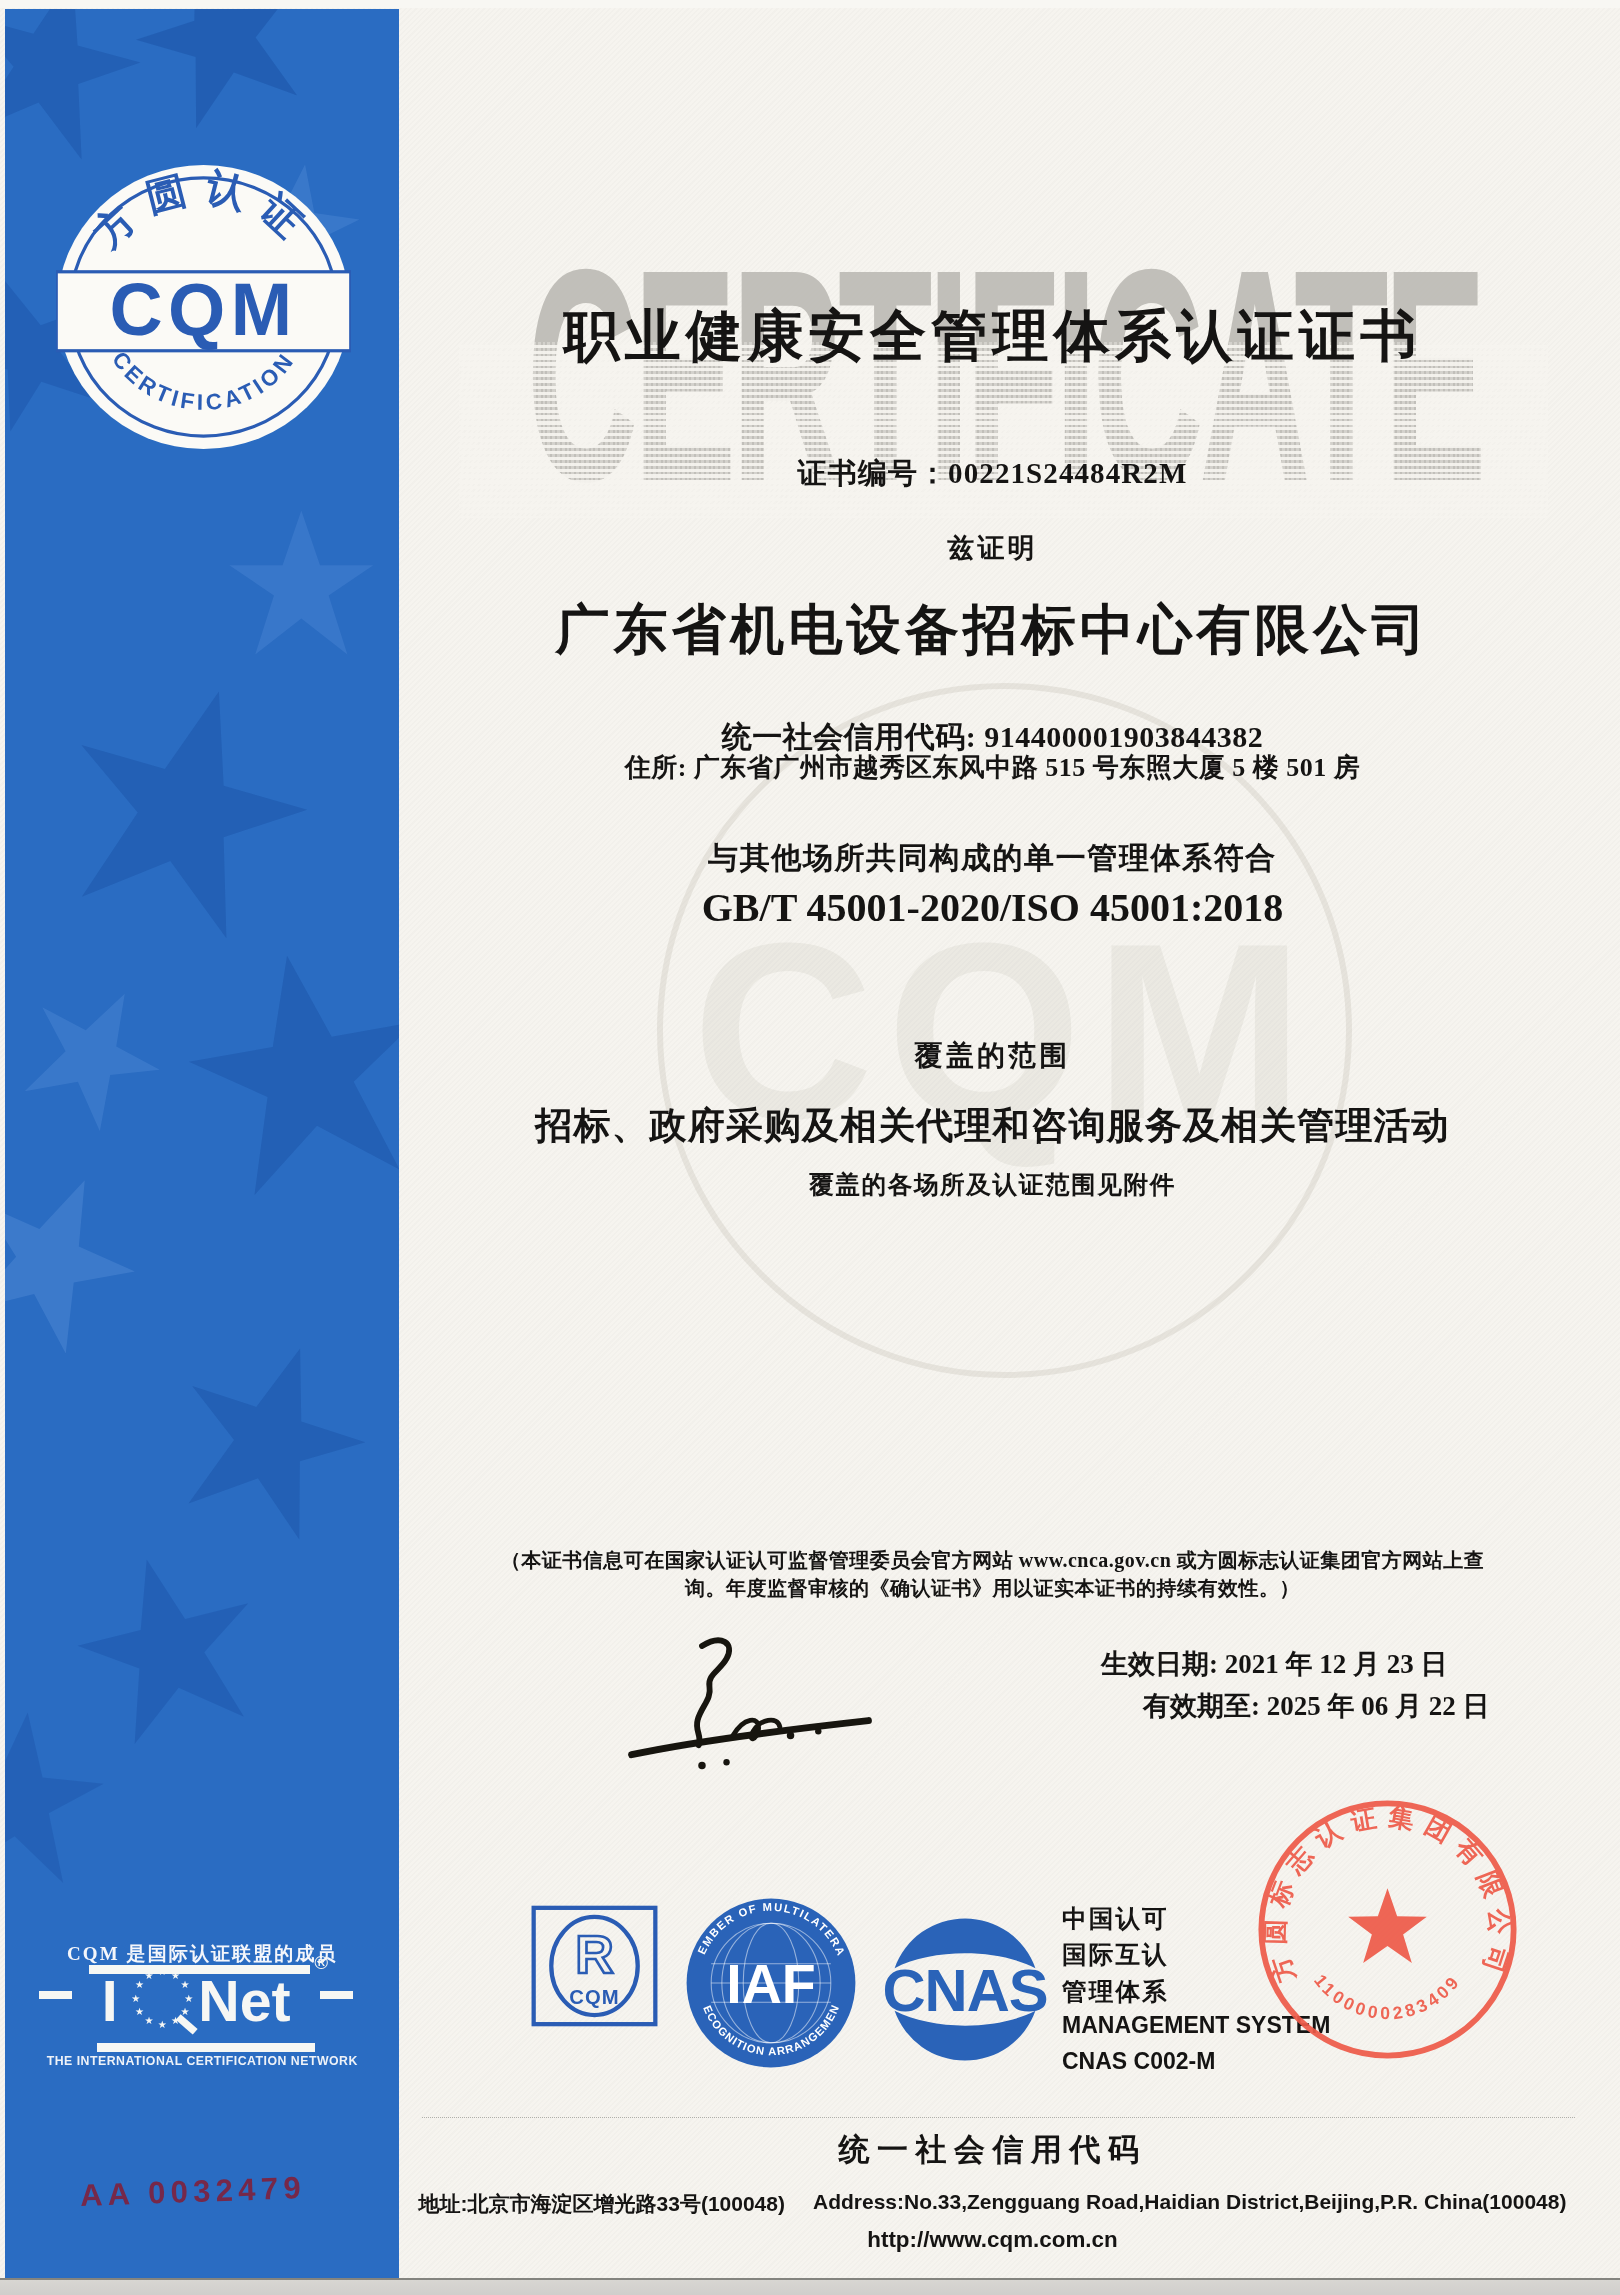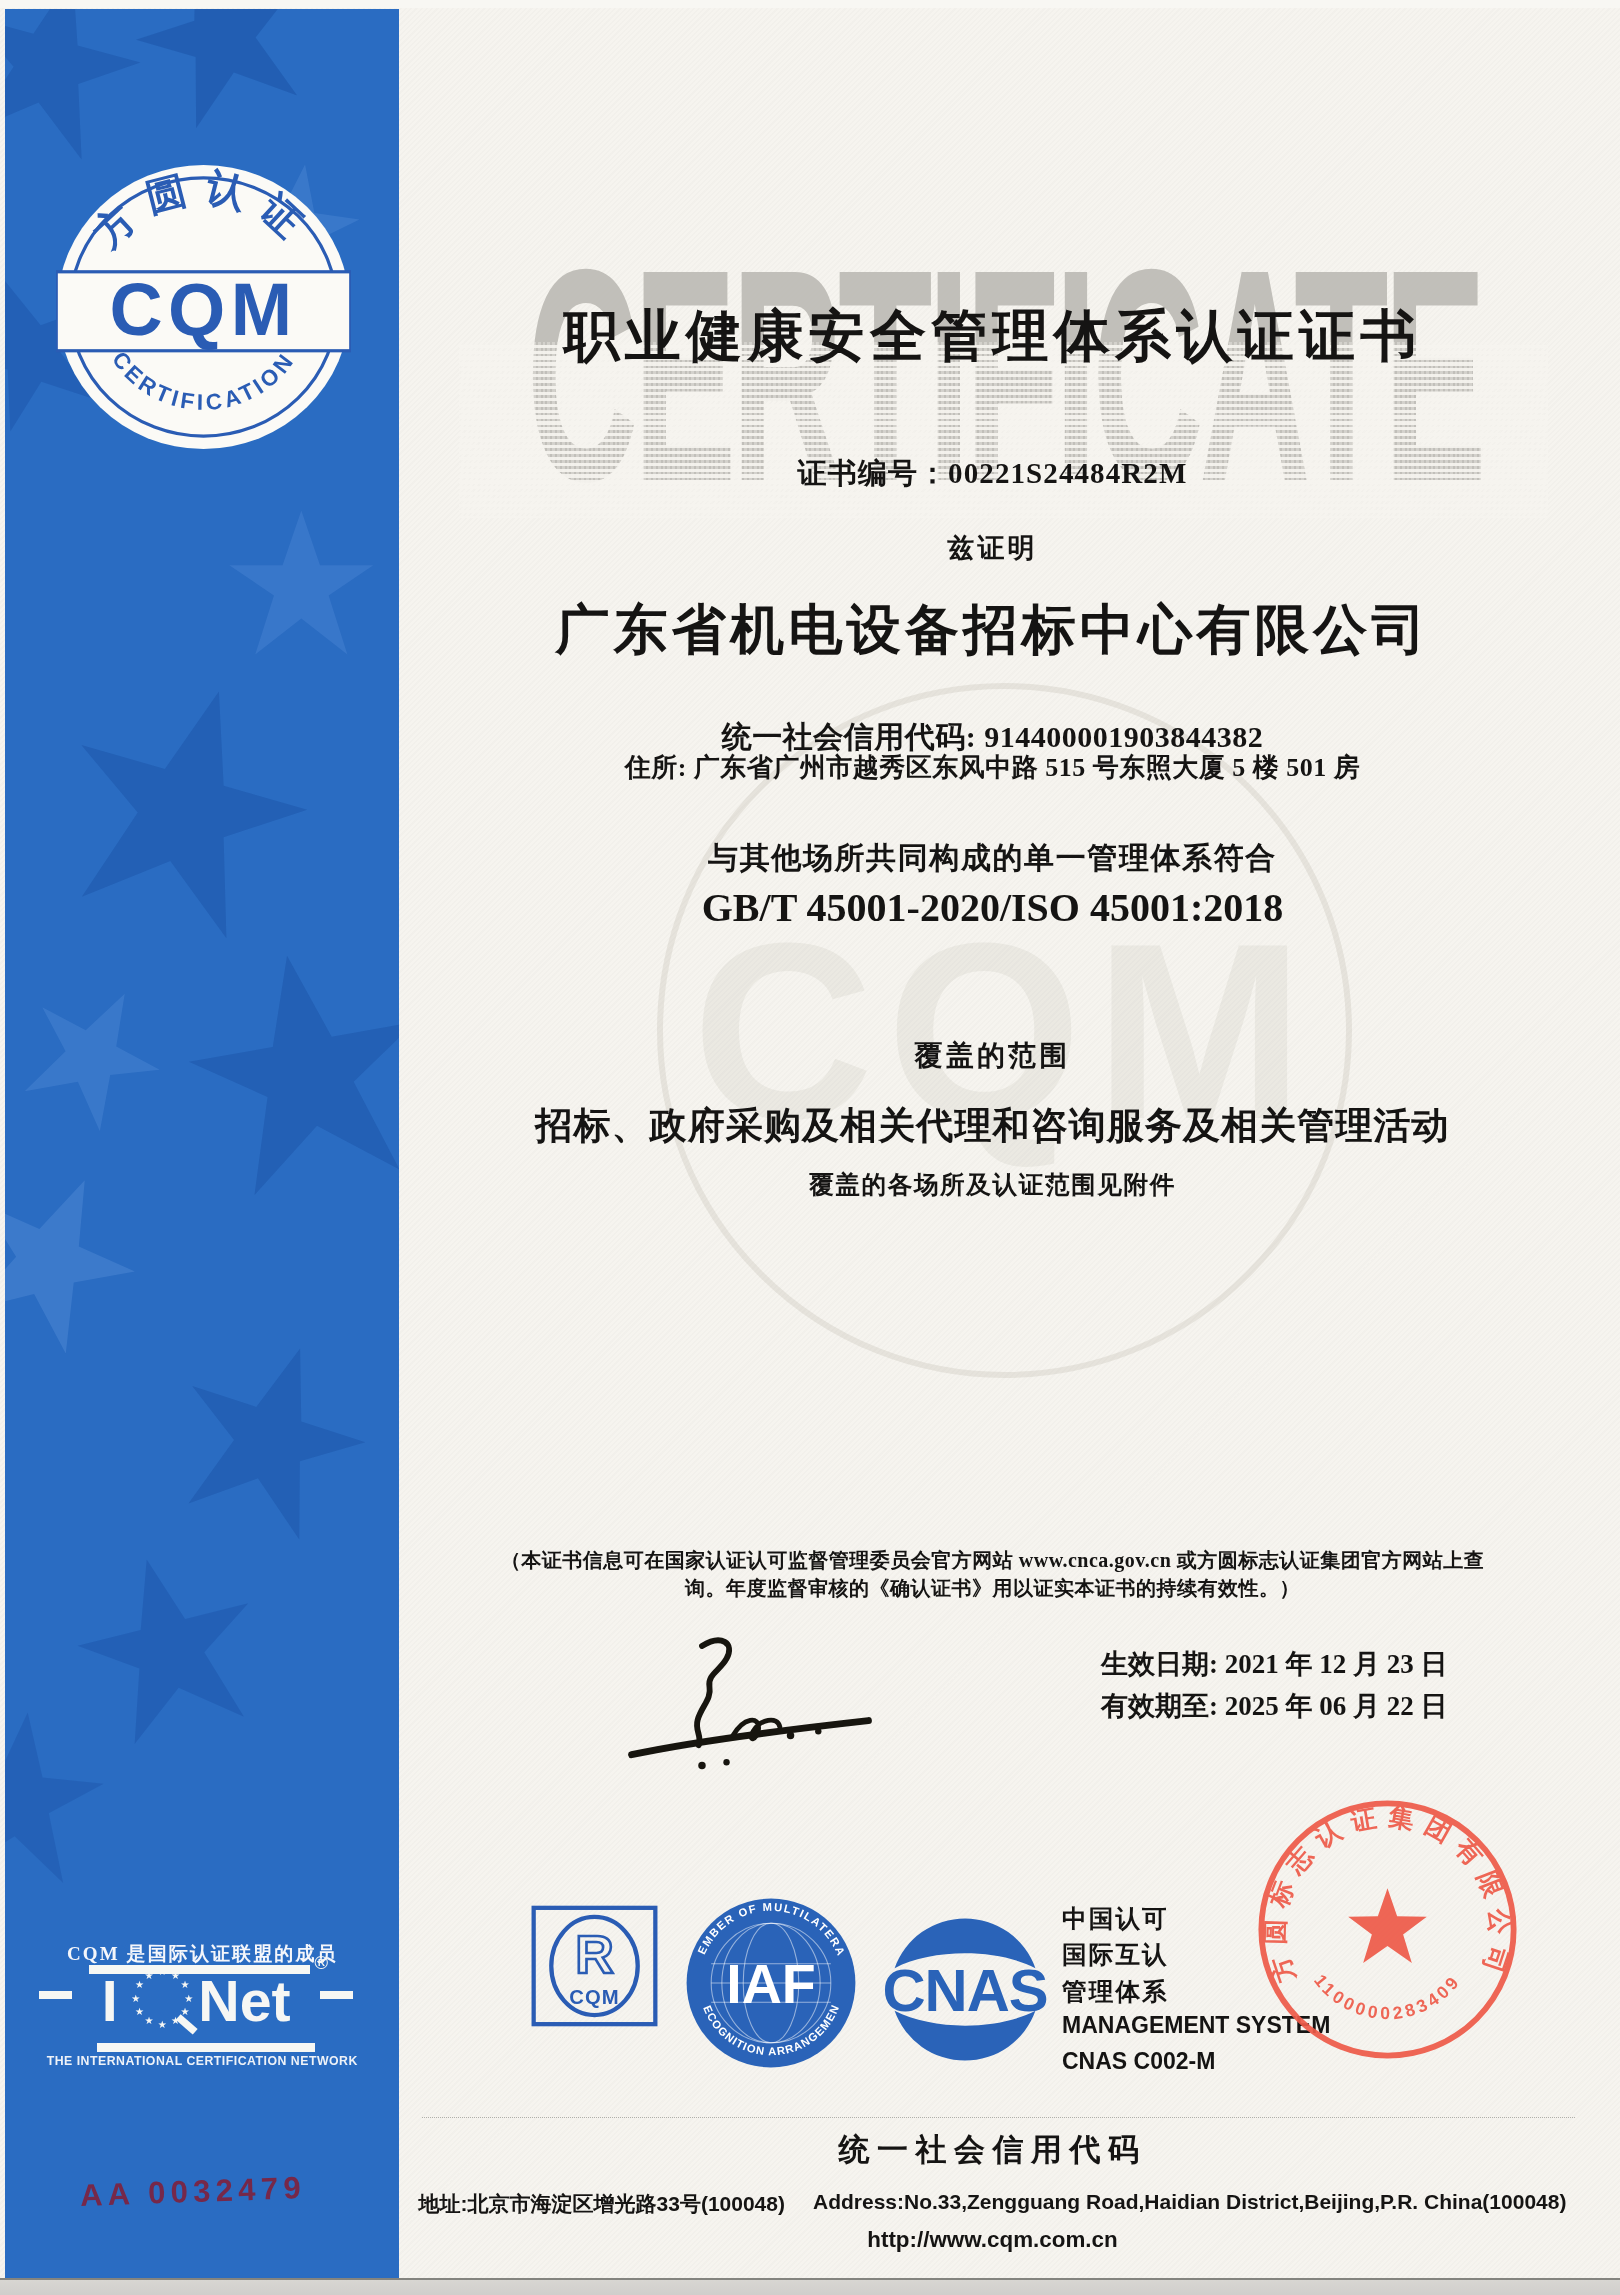--- a/index.html
+++ b/index.html
@@ -166,21 +166,21 @@
     </g>
     <g fill="#17150f">
       <circle cx="316" cy="196" r="7"></circle>
       <circle cx="368" cy="188" r="6"></circle>
       <circle cx="150" cy="252" r="7"></circle>
       <circle cx="196" cy="246" r="6"></circle>
     </g>
   </svg>
 
   <div class="t-date z2" style="top:1646px;">生效日期: 2021 年 12 月 23 日</div>
-  <div class="t-date z2" style="top:1688px;">有效期至: 2025 年 06 月 22 日</div>
+  <div class="t-date z2" style="top:1688px;margin-left:42px;">有效期至: 2025 年 06 月 22 日</div>
 
   <svg class="z2" style="position:absolute;left:531px;top:1905px;" width="127" height="122" viewBox="0 0 238 228">
     <rect x="5" y="5" width="228" height="218" fill="none" stroke="#2a5cb4" stroke-width="8"></rect>
     <ellipse cx="119" cy="114" rx="81" ry="92" fill="none" stroke="#2a5cb4" stroke-width="8"></ellipse>
     <text x="119" y="128" text-anchor="middle" font-size="100" font-weight="700" fill="none" stroke="#2a5cb4" stroke-width="5" font-family="Liberation Serif, DejaVu Serif, serif">R</text>
     <text x="119" y="186" text-anchor="middle" font-size="38" font-weight="700" fill="#2a5cb4" letter-spacing="2">CQM</text>
   </svg>
 
   <svg class="z2" style="position:absolute;left:685px;top:1897px;" width="172" height="172" viewBox="0 0 322 322">
     <circle cx="161" cy="161" r="158" fill="#2a63b8"></circle>

